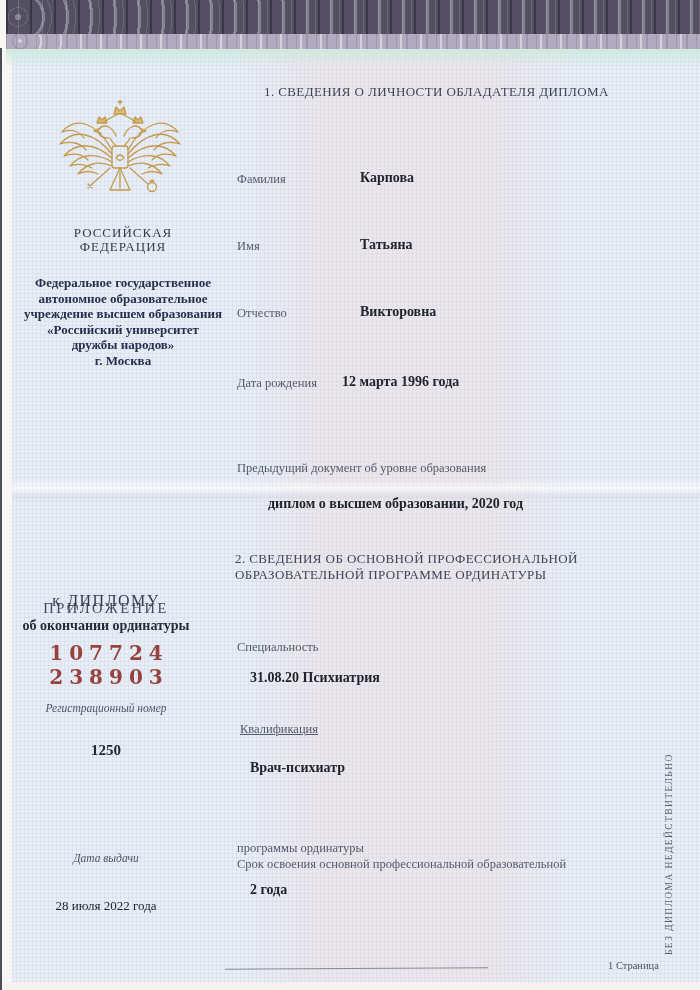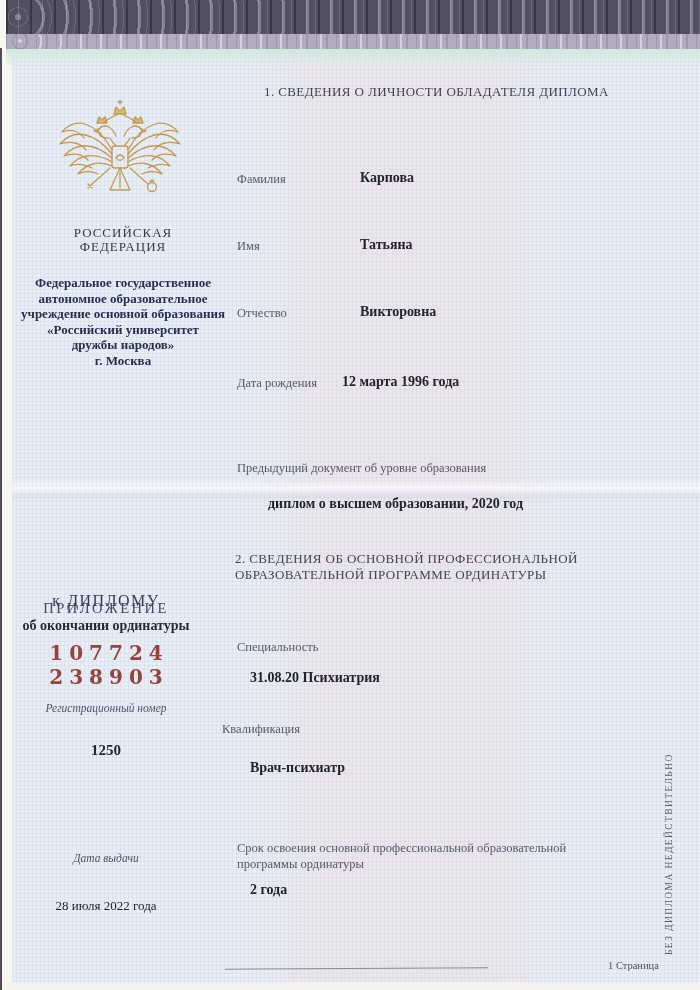--- a/index.html
+++ b/index.html
@@ -121,21 +121,21 @@
   </svg>
 
   <div class="t country centered" style="left:18px;top:226px;width:210px;">
     <div>РОССИЙСКАЯ</div>
     <div>ФЕДЕРАЦИЯ</div>
   </div>
 
   <div class="t institution centered" style="left:10px;top:275px;width:226px;">
     <div>Федеральное государственное</div>
     <div>автономное образовательное</div>
-    <div>учреждение основной образования</div>
+    <div>учреждение высшем образования</div>
     <div>«Российский университет</div>
     <div>дружбы народов»</div>
     <div>г. Москва</div>
   </div>
 
   <div class="t supp1 centered" style="left:20px;top:600px;width:172px;">ПРИЛОЖЕНИЕ</div>
   <div class="t supp2 centered" style="left:20px;top:592px;width:172px;">к ДИПЛОМУ</div>
   <div class="t supp3 centered" style="left:14px;top:618px;width:184px;">об окончании ординатуры</div>
   <div class="t serial centered" style="left:14px;top:641px;width:190px;">107724 238903</div>
 
@@ -163,26 +163,26 @@
   <div class="t value" style="left:268px;top:496px;">диплом о высшем образовании, 2020 год</div>
 
   <div class="t heading" style="left:235px;top:551px;width:440px;">
     <div>2. СВЕДЕНИЯ ОБ ОСНОВНОЙ ПРОФЕССИОНАЛЬНОЙ</div>
     <div>ОБРАЗОВАТЕЛЬНОЙ ПРОГРАММЕ ОРДИНАТУРЫ</div>
   </div>
 
   <div class="t label" style="left:237px;top:640px;">Специальность</div>
   <div class="t value" style="left:250px;top:670px;">31.08.20 Психиатрия</div>
 
-  <div class="t label" style="left:222px;top:722px;">Квалификация</div>
+  <div class="t label" style="left:240px;top:722px;text-decoration:underline;">Квалификация</div>
   <div class="t value" style="left:250px;top:760px;">Врач-психиатр</div>
 
   <div class="t label-sm" style="left:237px;top:841px;width:440px;">
+    <div>программы ординатуры</div>
     <div>Срок освоения основной профессиональной образовательной</div>
-    <div>программы ординатуры</div>
   </div>
   <div class="t value" style="left:250px;top:882px;">2 года</div>
 
   <div class="footer-rule"></div>
   <div class="t page-num" style="left:608px;top:960px;">1 Страница</div>
 
   <div class="vertical-note">БЕЗ ДИПЛОМА НЕДЕЙСТВИТЕЛЬНО</div>
 
 </div>
 

